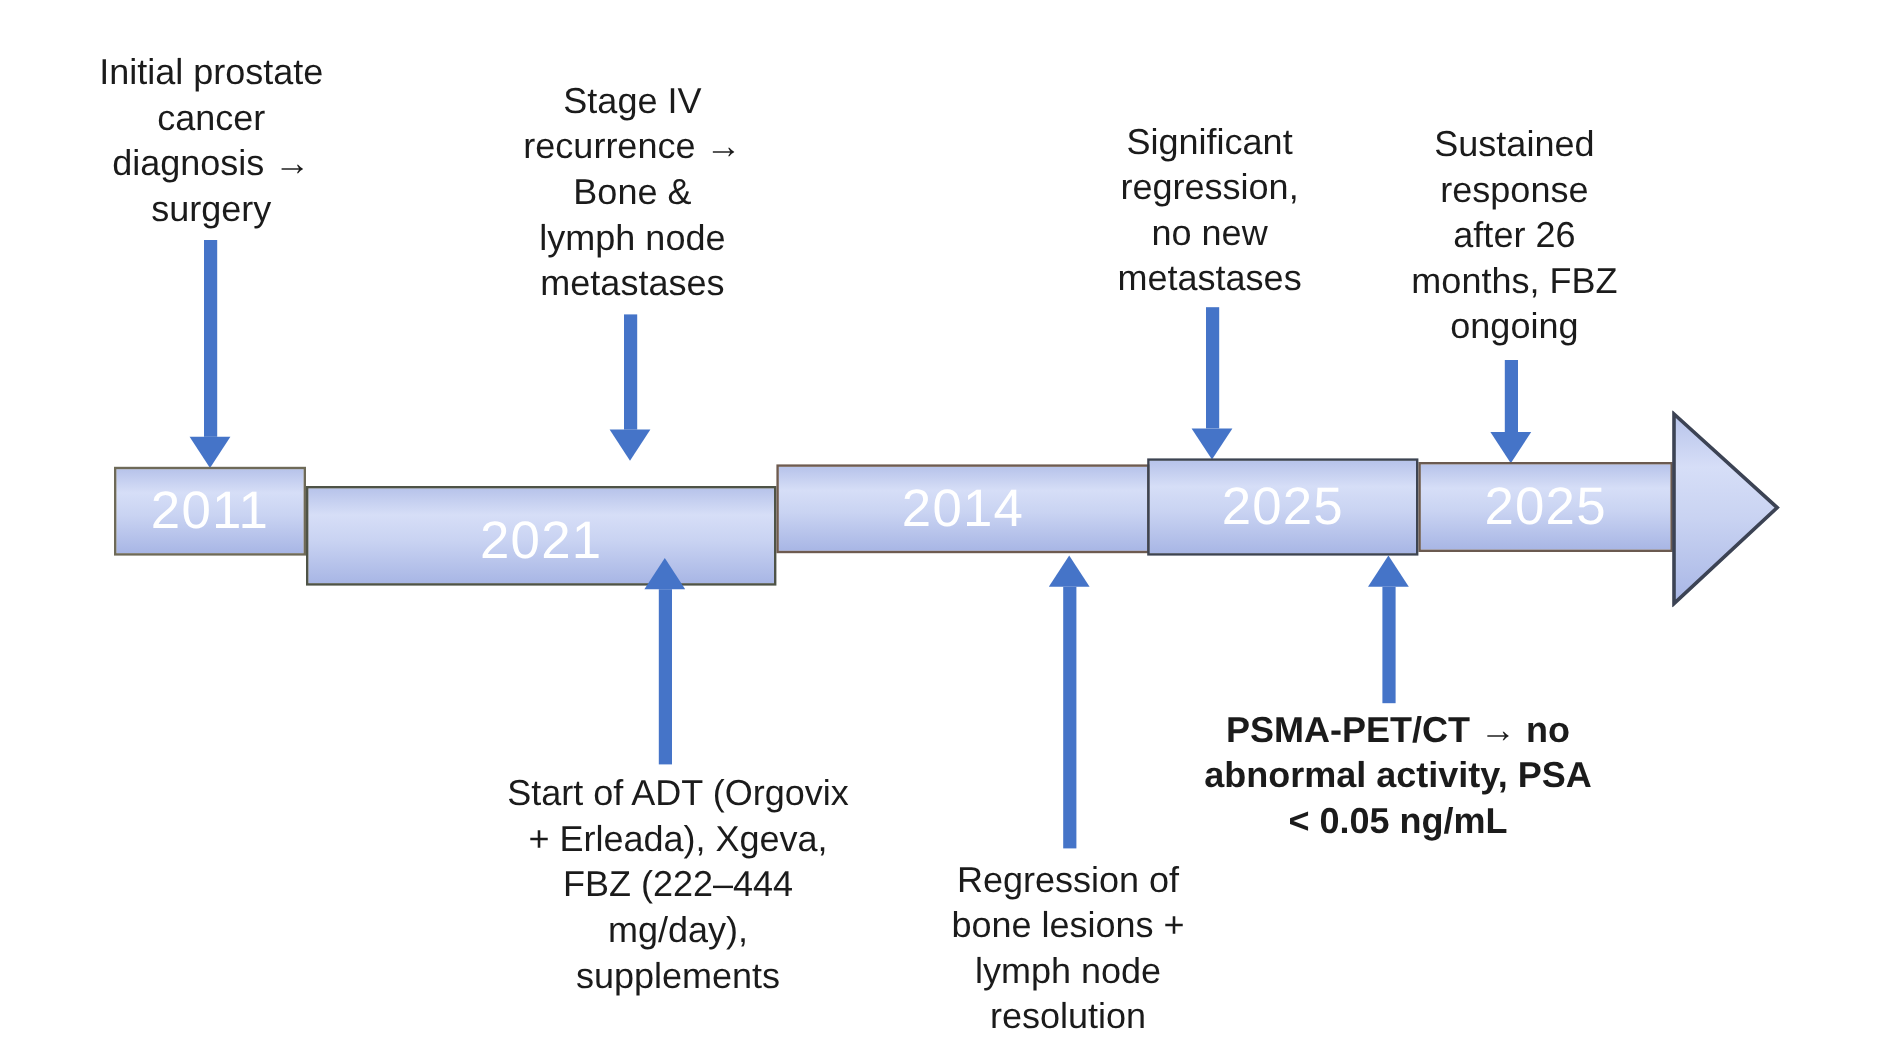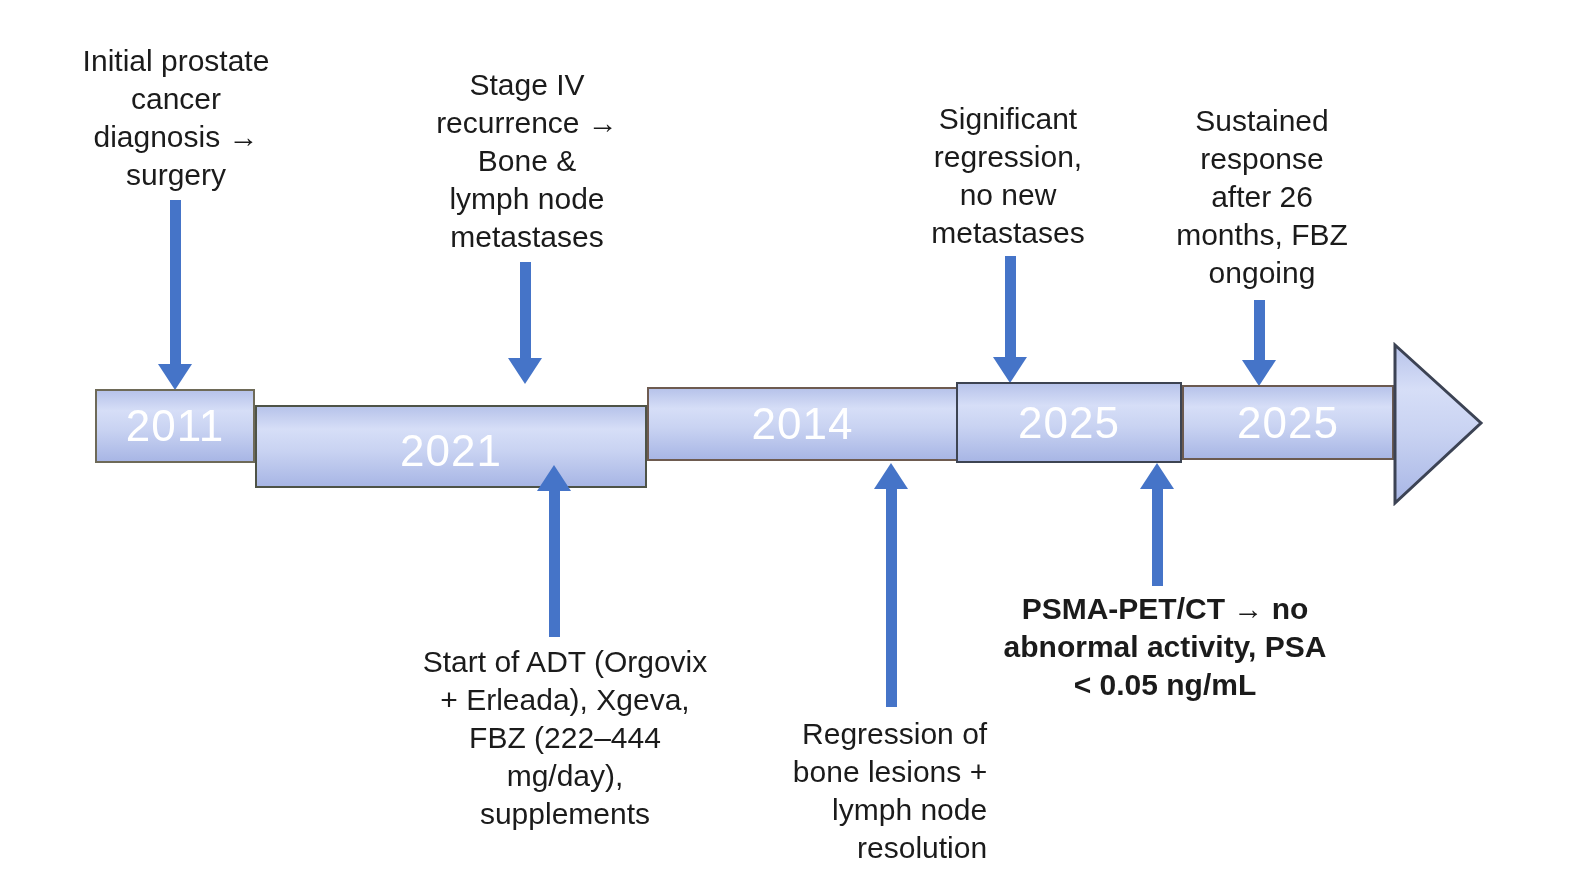--- a/index.html
+++ b/index.html
@@ -73,21 +73,21 @@
     white-space: pre-line;
     color: #1b1b1b;
     font-size: 30px;
     line-height: 38px;
   }
   .note-t1 { left: 176px;  top: 42px; }
   .note-t2 { left: 527px;  top: 66px; }
   .note-t3 { left: 1008px; top: 100px; }
   .note-t4 { left: 1262px; top: 102px; }
   .note-b1 { left: 565px;  top: 643px; }
-  .note-b2 { left: 890px;  top: 715px; text-align: right; }
+  .note-b2 { left: 890px;  top: 715px; }
   .note-b3 { left: 1165px; top: 590px; font-weight: bold; }
 </style>
 </head>
 <body>
 
 <div class="canvas">
 
   <div class="note note-t1">Initial prostate
 cancer
 diagnosis →

